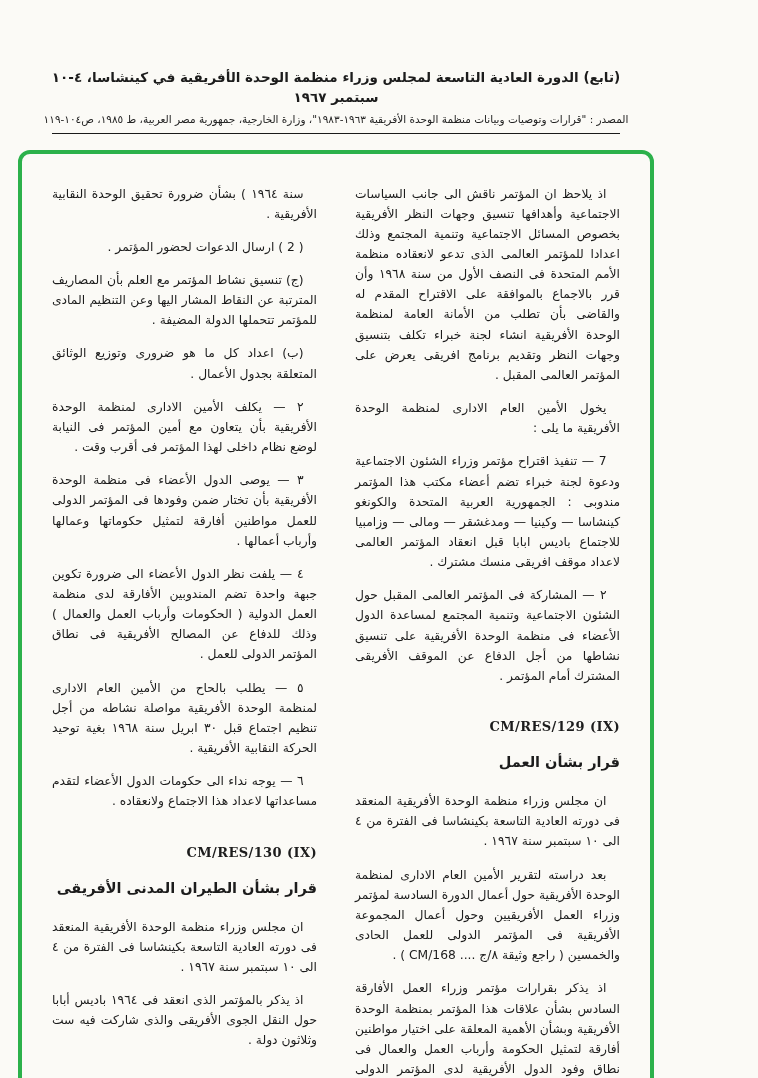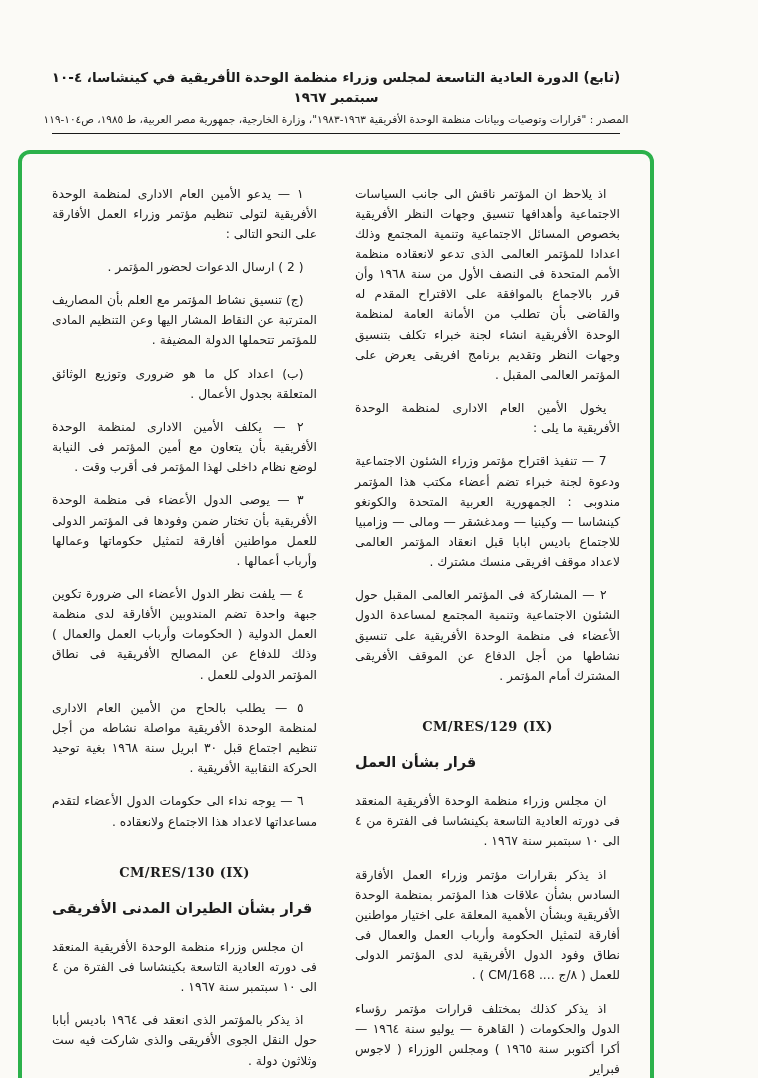--- a/index.html
+++ b/index.html
@@ -70,28 +70,28 @@
   }
 
   
   .block.p {
     text-align: justify;
     text-indent: 1.1em;
     margin-bottom: 13px;
   }
   .block.heading {
     font-weight: 700;
-    text-align: left;
+    text-align: right;
     font-size: 14.5px;
     margin: 14px 0 16px;
     text-indent: 0;
   }
   .block.ref {
     direction: ltr;
-    text-align: center;
+    text-align: right;
     font-family: "DejaVu Serif", "Liberation Serif", serif;
     font-weight: 600;
     font-size: 13px;
     letter-spacing: 0.4px;
     margin: 30px 0 10px;
     text-indent: 0;
   }
 </style>
 </head>
 <body>
@@ -107,25 +107,26 @@
   <div class="frame">
     <div class="cols">
       <div class="col" id="col-right">
           <div class="block p">اذ يلاحظ ان المؤتمر ناقش الى جانب السياسات الاجتماعية وأهدافها تنسيق وجهات النظر الأفريقية بخصوص المسائل الاجتماعية وتنمية المجتمع وذلك اعدادا للمؤتمر العالمى الذى تدعو لانعقاده منظمة الأمم المتحدة فى النصف الأول من سنة ١٩٦٨ وأن قرر بالاجماع بالموافقة على الاقتراح المقدم له والقاضى بأن تطلب من الأمانة العامة لمنظمة الوحدة الأفريقية انشاء لجنة خبراء تكلف بتنسيق وجهات النظر وتقديم برنامج افريقى يعرض على المؤتمر العالمى المقبل .</div>
           <div class="block p">يخول الأمين العام الادارى لمنظمة الوحدة الأفريقية ما يلى :</div>
           <div class="block p">7 — تنفيذ اقتراح مؤتمر وزراء الشئون الاجتماعية ودعوة لجنة خبراء تضم أعضاء مكتب هذا المؤتمر مندوبى : الجمهورية العربية المتحدة والكونغو كينشاسا — وكينيا — ومدغشقر — ومالى — وزامبيا للاجتماع باديس ابابا قبل انعقاد المؤتمر العالمى لاعداد موقف افريقى منسك مشترك .</div>
           <div class="block p">٢ — المشاركة فى المؤتمر العالمى المقبل حول الشئون الاجتماعية وتنمية المجتمع لمساعدة الدول الأعضاء فى منظمة الوحدة الأفريقية على تنسيق نشاطها من أجل الدفاع عن الموقف الأفريقى المشترك أمام المؤتمر .</div>
           <div class="block ref" dir="ltr">CM/RES/129 (IX)</div>
           <div class="block heading">قرار بشأن العمل</div>
           <div class="block p">ان مجلس وزراء منظمة الوحدة الأفريقية المنعقد فى دورته العادية التاسعة بكينشاسا فى الفترة من ٤ الى ١٠ سبتمبر سنة ١٩٦٧ .</div>
+          <div class="block p">بعد دراسته لتقرير الأمين العام الادارى لمنظمة الوحدة الأفريقية حول أعمال الدورة السادسة لمؤتمر وزراء العمل الأفريقيين وحول أعمال المجموعة الأفريقية فى المؤتمر الدولى للعمل الحادى والخمسين ( راجع وثيقة ٨/ج .... CM/168 ) .</div>
           <div class="block p">اذ يذكر بقرارات مؤتمر وزراء العمل الأفارقة السادس بشأن علاقات هذا المؤتمر بمنظمة الوحدة الأفريقية وبشأن الأهمية المعلقة على اختيار مواطنين أفارقة لتمثيل الحكومة وأرباب العمل والعمال فى نطاق وفود الدول الأفريقية لدى المؤتمر الدولى للعمل ( ٨/ج .... CM/168 ) .</div>
           <div class="block p">اذ يذكر كذلك بمختلف قرارات مؤتمر رؤساء الدول والحكومات ( القاهرة — يوليو سنة ١٩٦٤ — أكرا أكتوبر سنة ١٩٦٥ ) ومجلس الوزراء ( لاجوس فبراير</div>
         </div>
       <div class="col" id="col-left">
-          <div class="block p">١ — يدعو الأمين العام الادارى لمنظمة الوحدة الأفريقية لتولى تنظيم مؤتمر وزراء العمل الأفارقة على النحو التالى :</div>
+          <div class="block p">سنة ١٩٦٤ ) بشأن ضرورة تحقيق الوحدة النقابية الأفريقية .</div>
           <div class="block p">( 2 ) ارسال الدعوات لحضور المؤتمر .</div>
           <div class="block p">(ج) تنسيق نشاط المؤتمر مع العلم بأن المصاريف المترتبة عن النقاط المشار اليها وعن التنظيم المادى للمؤتمر تتحملها الدولة المضيفة .</div>
           <div class="block p">(ب) اعداد كل ما هو ضرورى وتوزيع الوثائق المتعلقة بجدول الأعمال .</div>
           <div class="block p">٢ — يكلف الأمين الادارى لمنظمة الوحدة الأفريقية بأن يتعاون مع أمين المؤتمر فى النيابة لوضع نظام داخلى لهذا المؤتمر فى أقرب وقت .</div>
           <div class="block p">٣ — يوصى الدول الأعضاء فى منظمة الوحدة الأفريقية بأن تختار ضمن وفودها فى المؤتمر الدولى للعمل مواطنين أفارقة لتمثيل حكوماتها وعمالها وأرباب أعمالها .</div>
           <div class="block p">٤ — يلفت نظر الدول الأعضاء الى ضرورة تكوين جبهة واحدة تضم المندوبين الأفارقة لدى منظمة العمل الدولية ( الحكومات وأرباب العمل والعمال ) وذلك للدفاع عن المصالح الأفريقية فى نطاق المؤتمر الدولى للعمل .</div>
           <div class="block p">٥ — يطلب بالحاح من الأمين العام الادارى لمنظمة الوحدة الأفريقية مواصلة نشاطه من أجل تنظيم اجتماع قبل ٣٠ ابريل سنة ١٩٦٨ بغية توحيد الحركة النقابية الأفريقية .</div>
           <div class="block p">٦ — يوجه نداء الى حكومات الدول الأعضاء لتقدم مساعداتها لاعداد هذا الاجتماع ولانعقاده .</div>
           <div class="block ref" dir="ltr">CM/RES/130 (IX)</div>
           <div class="block heading">قرار بشأن الطيران المدنى الأفريقى</div>

